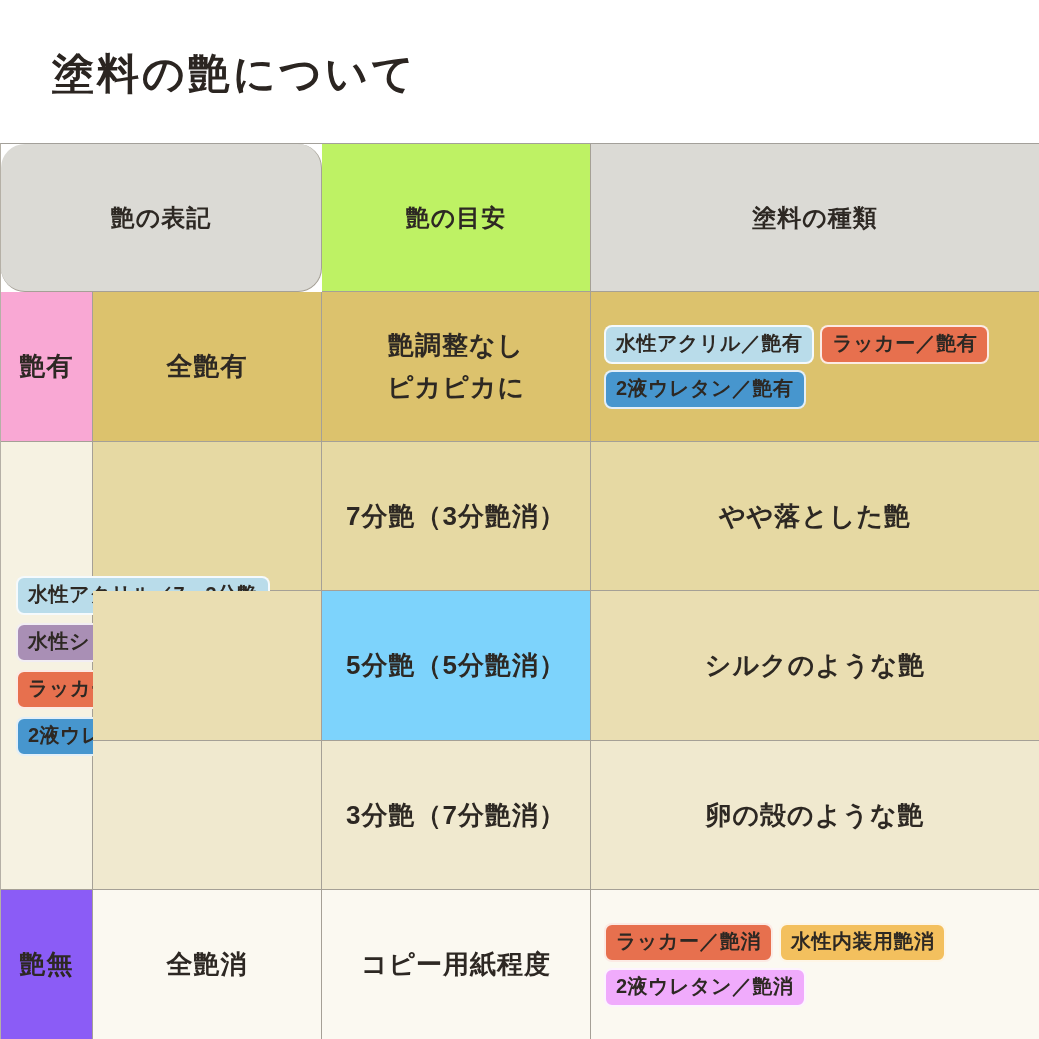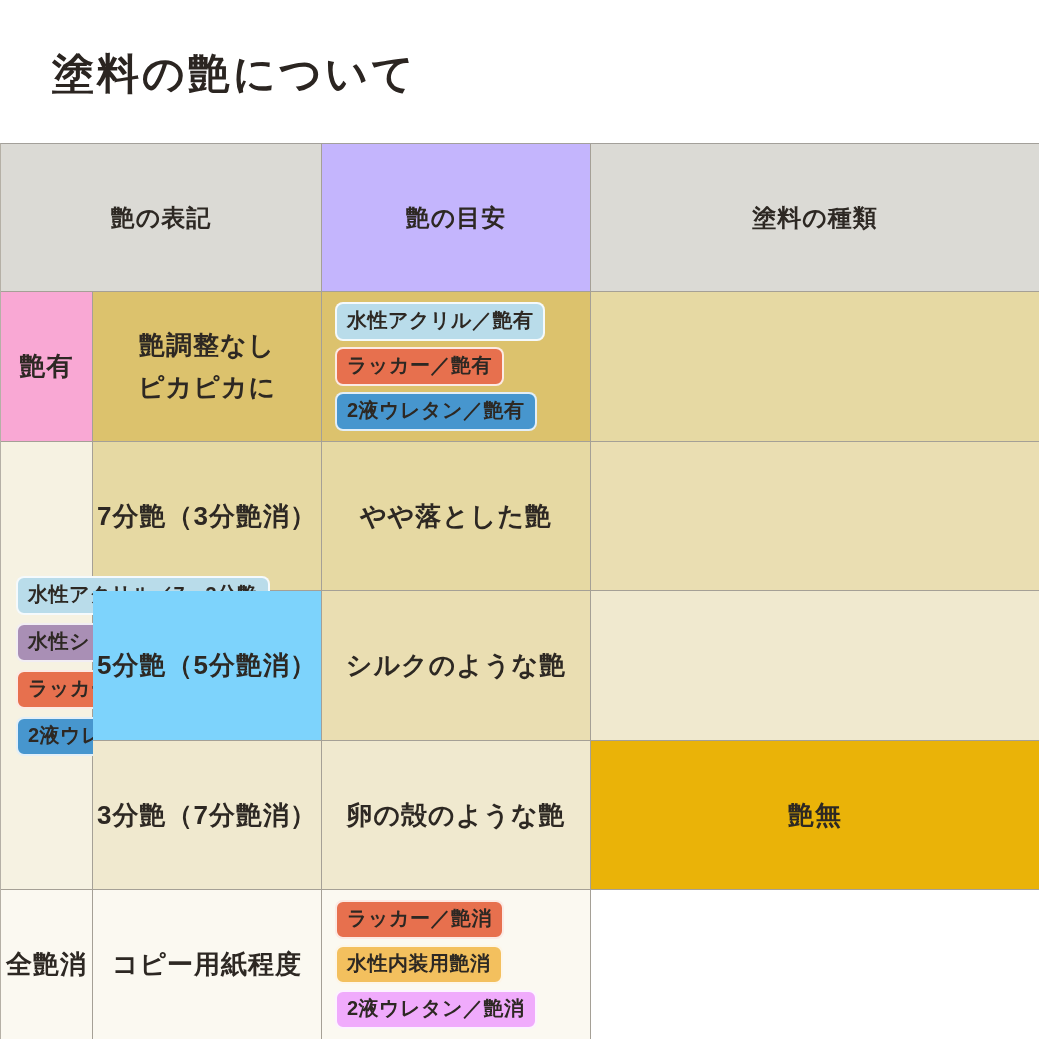--- a/index.html
+++ b/index.html
@@ -36,21 +36,21 @@
     border-bottom: 1px solid #a5a096;
     display: flex;
     align-items: center;
     justify-content: center;
     text-align: center;
     font-weight: bold;
     font-size: 26px;
     letter-spacing: 1px;
   }
   .cell.header { font-size: 24px; }
-  .hdr-merged { grid-column: 1 / 3; }
+  .hdr-merged { grid-column: 1 / 3; border-radius: 24px; }
   .guide-two-line { line-height: 1.6; }
 
   .badge-cell {
     justify-content: flex-start;
     align-items: center;
     text-align: center;
     padding-left: 10px;
     padding-right: 6px;
   }
   .badge-wrap {
@@ -84,24 +84,25 @@
 </head>
 <body style="color: rgb(45, 40, 35);">
 
 <div class="page">
 
   <h1 class="page-title">塗料の艶について</h1>
 
   <div class="gloss-table">
 
     <div class="cell header hdr-merged" style="background-color: rgb(219, 218, 213);">艶の表記</div>
-    <div class="cell header" style="background-color: #c4b5fd;">艶の目安</div>
+    <div class="cell header" style="background-color: #bef264;">艶の目安</div>
     <div class="cell header" style="background-color: rgb(219, 218, 213);">塗料の種類</div>
 
     <div class="cell" style="background-color: #f9a8d4; text-align: right;">艶有</div>
+    <div class="cell" style="background-color: rgb(220, 194, 109);">全艶有</div>
     <div class="cell" style="background-color: rgb(220, 194, 109);">
       <div class="guide-two-line">
         <div>艶調整なし</div>
         <div>ピカピカに</div>
       </div>
     </div>
     <div class="cell badge-cell" style="background-color: rgb(220, 194, 109);">
       <div class="badge-wrap">
         <span class="badge" style="background-color: rgb(185, 220, 234);">水性アクリル／艶有</span>
         <span class="badge" style="background-color: rgb(231, 112, 78);">ラッカー／艶有</span>
@@ -121,21 +122,21 @@
     </div>
 
     <div class="cell" style="background-color: rgb(234, 222, 178);"></div>
     <div class="cell" style="background-color: #7dd3fc;">5分艶（5分艶消）</div>
     <div class="cell" style="background-color: rgb(234, 222, 178);">シルクのような艶</div>
 
     <div class="cell" style="background-color: rgb(240, 233, 207);"></div>
     <div class="cell" style="background-color: rgb(240, 233, 207);">3分艶（7分艶消）</div>
     <div class="cell" style="background-color: rgb(240, 233, 207);">卵の殻のような艶</div>
 
-    <div class="cell" style="background-color: #eab308;">艶無</div>
+    <div class="cell" style="background-color: #8b5cf6;">艶無</div>
     <div class="cell" style="background-color: rgb(251, 249, 241);">全艶消</div>
     <div class="cell" style="background-color: rgb(251, 249, 241);">コピー用紙程度</div>
     <div class="cell badge-cell" style="background-color: rgb(251, 249, 241);">
       <div class="badge-wrap">
         <span class="badge" style="background-color: rgb(231, 112, 78);">ラッカー／艶消</span>
         <span class="badge" style="background-color: rgb(243, 192, 94);">水性内装用艶消</span>
         <span class="badge" style="background-color: #f0abfc;">2液ウレタン／艶消</span>
       </div>
     </div>
 

